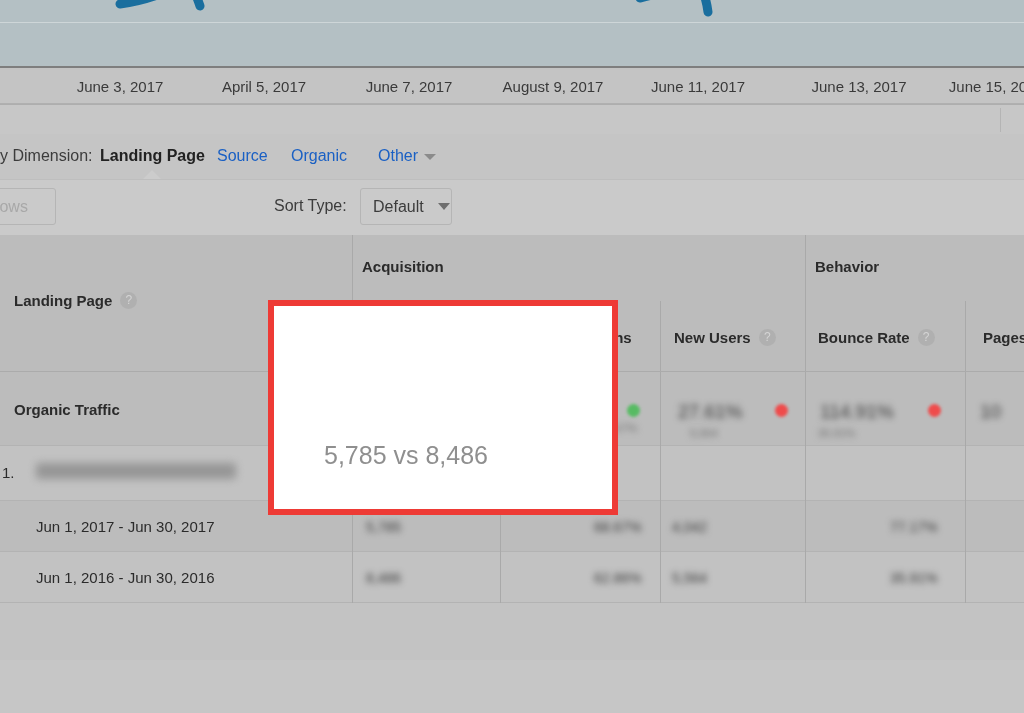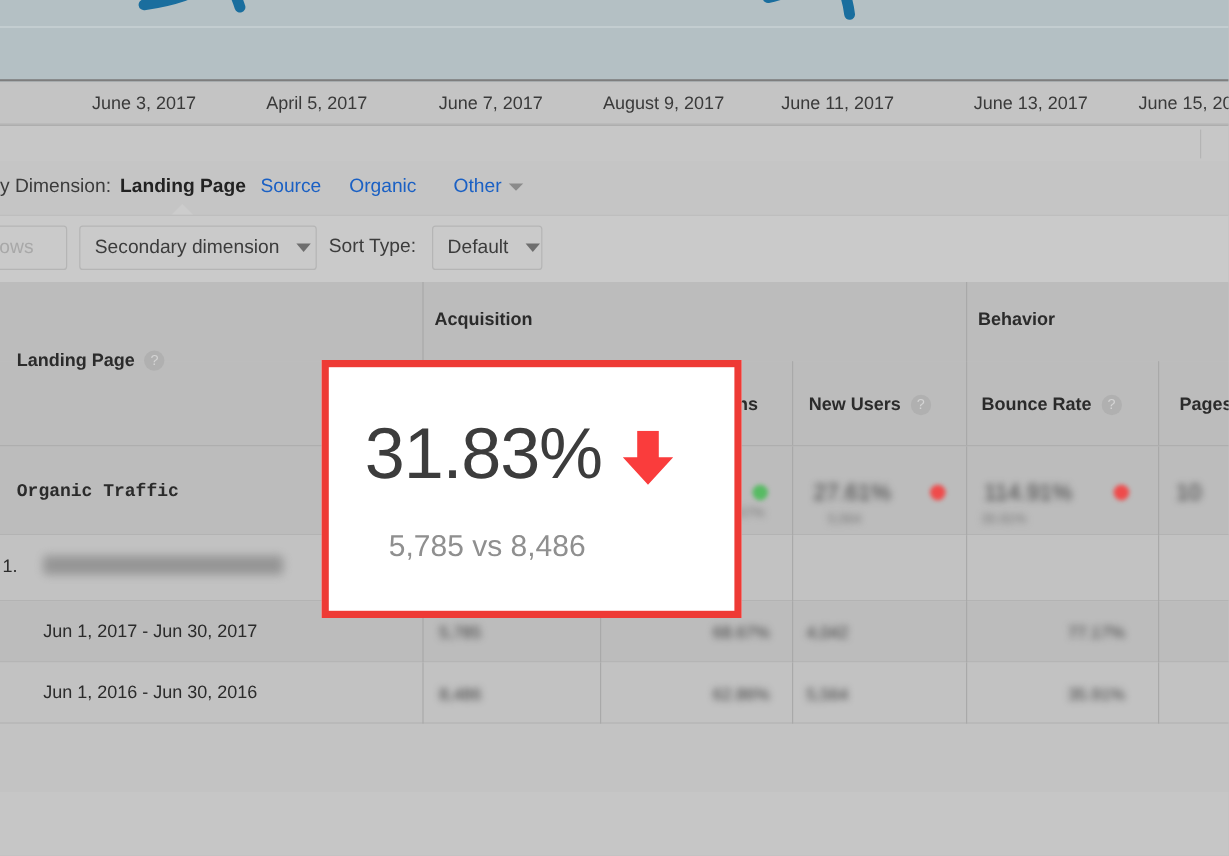--- a/index.html
+++ b/index.html
@@ -223,21 +223,21 @@
   .row-sep { border-bottom: 1px solid #b3b3b3; }
   .row-shade-a { background: #bcbcbc; }
   .row-shade-b { background: #c2c2c2; }
   .row-shade-c { background: #c6c6c6; }
   .row-label {
     position: absolute;
     font-size: 15px;
     color: #2b2b2b;
     white-space: nowrap;
   }
-  .row-label.bold { font-weight: bold; font-family: Liberation Mono, monospace; }
+  .row-label.bold { font-weight: bold; }
   .row-num {
     position: absolute;
     left: 2px;
     font-size: 15px;
     color: #2b2b2b;
   }
   .redacted {
     position: absolute;
     border-radius: 3px;
     background: #8e8e8e;
@@ -337,24 +337,20 @@
     <div class="dim-active">Landing Page</div>
     <div class="dim-link" style="left:217px;">Source</div>
     <div class="dim-link" style="left:291px;">Organic</div>
     <div class="dim-link" style="left:378px;"><span>Other</span><span class="dim-caret"></span></div>
     <div class="dim-arrowup"></div>
   </div>
 
   <div class="toolbar">
     <div class="btn ghost" style="left:-34px; width:90px;">
       <span>t Rows</span>
-    </div>
-    <div class="btn" style="left:66px; width:198px;">
-      <span>Secondary dimension</span>
-      <span class="cv"></span>
     </div>
     <div class="sorttype-label">Sort Type:</div>
     <div class="btn" style="left:360px; width:92px;">
       <span>Default</span>
       <span class="cv"></span>
     </div>
   </div>
 
   <div class="table-wrap">
 
@@ -450,22 +446,16 @@
       <div class="cellblur" style="left:594px; top:18px;">62.86%</div>
       <div class="cellblur" style="left:672px; top:18px;">5,564</div>
       <div class="cellblur" style="left:890px; top:18px;">35.91%</div>
     </div>
 
   </div>
 
   <div class="bottom-fill"></div>
 
   <div class="callout">
-    <div class="callout-main">
-      <span class="callout-pct">31.83%</span>
-      <svg class="arrow-down" viewBox="0 0 44 46">
-        <polygon points="13,0 31,0 31,22 43,22 22,45 1,22 13,22" fill="#fa3c3c"></polygon>
-      </svg>
-    </div>
     <div class="callout-sub">5,785 vs 8,486</div>
   </div>
 
 </div>
 
 </body></html>

